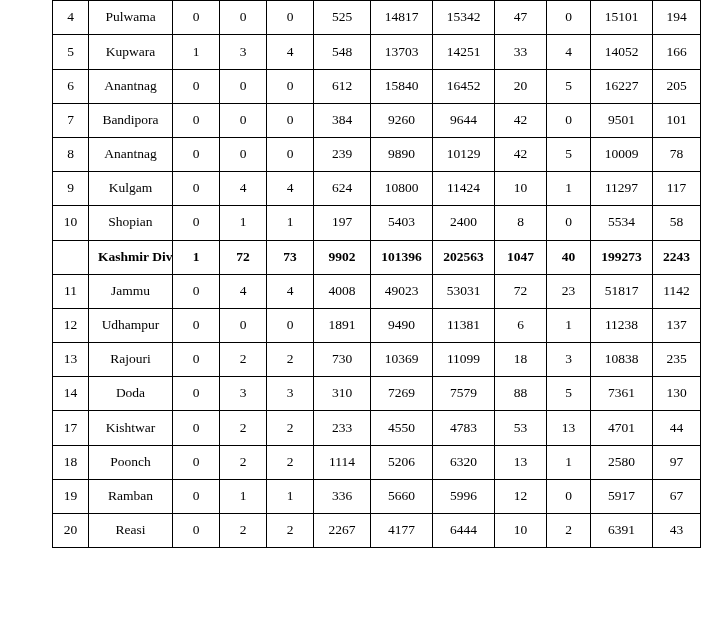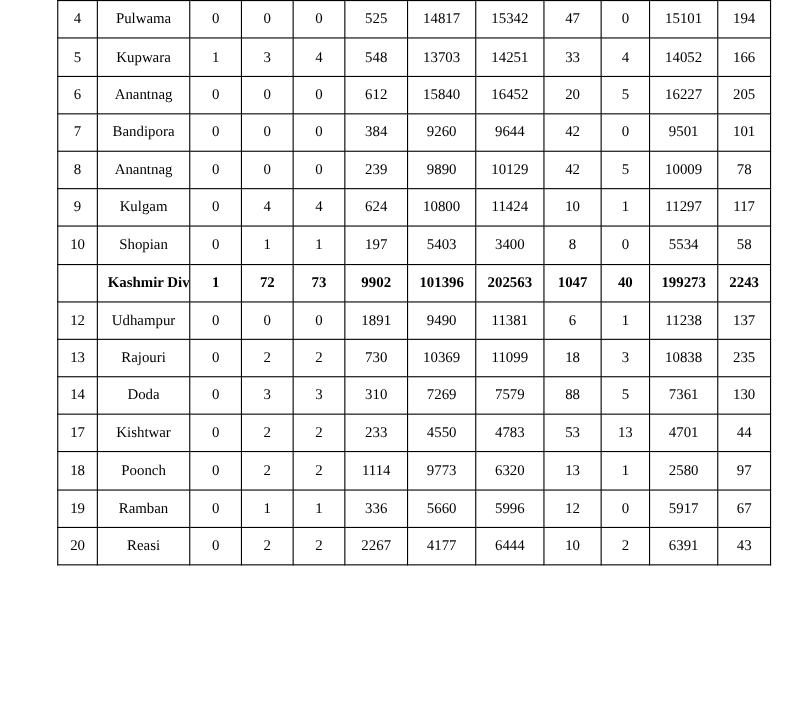--- a/index.html
+++ b/index.html
@@ -196,41 +196,55 @@
             <td>117</td>
           </tr>
           <tr>
             <td class="sno">10</td>
             <td class="name">Shopian</td>
             <td>0</td>
             <td>1</td>
             <td>1</td>
             <td>197</td>
             <td>5403</td>
-            <td>3400</td>
+            <td>2400</td>
             <td>8</td>
             <td>0</td>
             <td>5534</td>
             <td>58</td>
           </tr>
           <tr class="division">
             <td class="sno"></td>
             <td class="name">Kashmir Division</td>
             <td>1</td>
             <td>72</td>
             <td>73</td>
             <td>9902</td>
             <td>101396</td>
             <td>202563</td>
             <td>1047</td>
             <td>40</td>
             <td>199273</td>
             <td>2243</td>
           </tr>
           <tr>
+            <td class="sno">11</td>
+            <td class="name">Jammu</td>
+            <td>0</td>
+            <td>4</td>
+            <td>4</td>
+            <td>4008</td>
+            <td>49023</td>
+            <td>53031</td>
+            <td>72</td>
+            <td>23</td>
+            <td>51817</td>
+            <td>1142</td>
+          </tr>
+          <tr>
             <td class="sno">12</td>
             <td class="name">Udhampur</td>
             <td>0</td>
             <td>0</td>
             <td>0</td>
             <td>1891</td>
             <td>9490</td>
             <td>11381</td>
             <td>6</td>
             <td>1</td>
@@ -279,21 +293,21 @@
             <td>4701</td>
             <td>44</td>
           </tr>
           <tr>
             <td class="sno">18</td>
             <td class="name">Poonch</td>
             <td>0</td>
             <td>2</td>
             <td>2</td>
             <td>1114</td>
-            <td>9773</td>
+            <td>5206</td>
             <td>6320</td>
             <td>13</td>
             <td>1</td>
             <td>2580</td>
             <td>97</td>
           </tr>
           <tr>
             <td class="sno">19</td>
             <td class="name">Ramban</td>
             <td>0</td>

